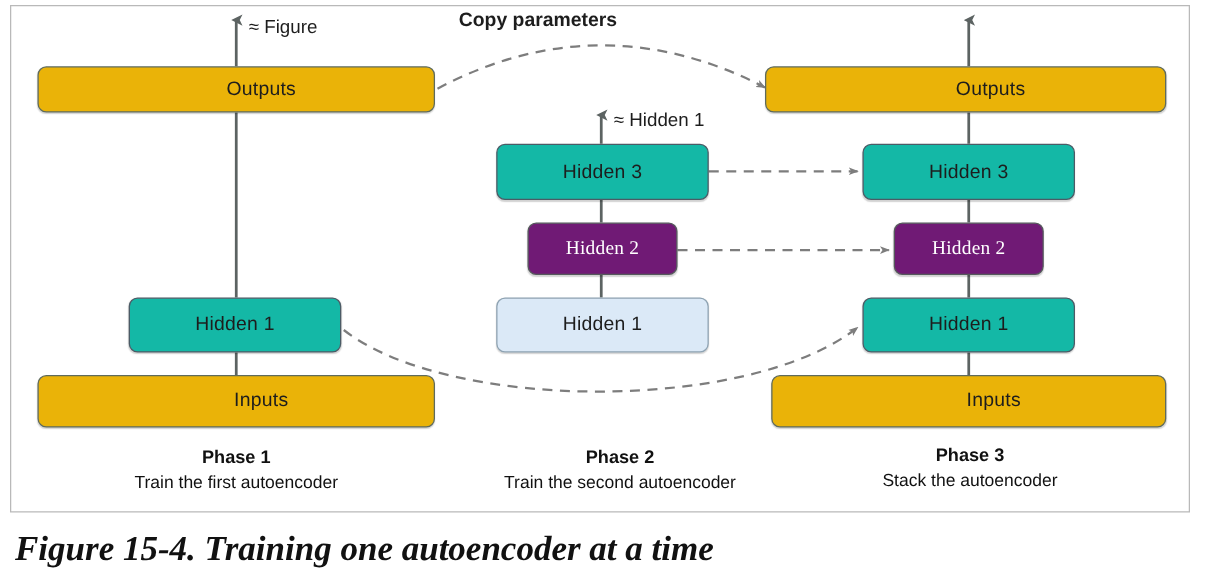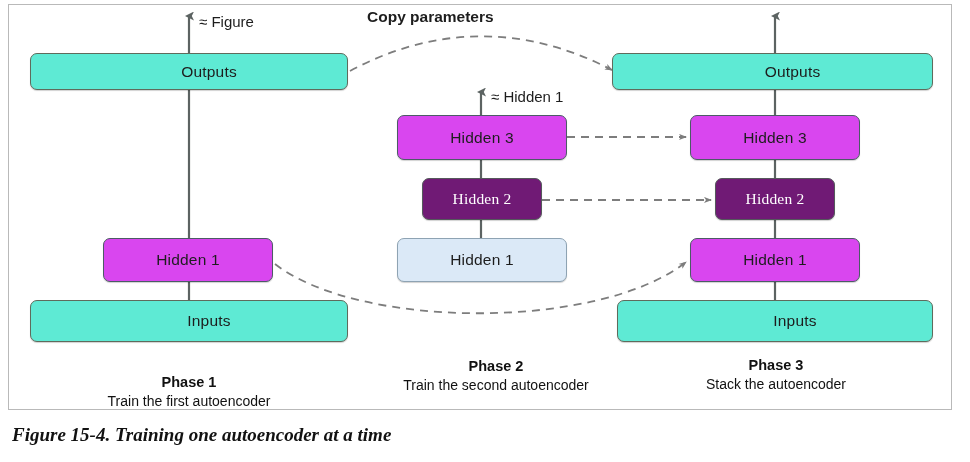--- a/index.html
+++ b/index.html
@@ -18,39 +18,39 @@
   #wires{position:absolute;left:0;top:0;width:970px;height:462px;pointer-events:none;}
 
   
   .node{
     position:absolute;box-sizing:border-box;
     border:1.6px solid #5c6362;border-radius:7px;
     display:flex;align-items:center;justify-content:center;
     font-size:15.5px;color:#1d1d1d;letter-spacing:.2px;
     box-shadow:0 1px 1px rgba(0,0,0,.18);
   }
-  .green{background:#5eead4;border-color:#5f6b5c;padding-left:40px;}
-  .blue{background:#d946ef;border-color:#4c5b66;}
+  .green{background:#eab308;border-color:#5f6b5c;padding-left:40px;}
+  .blue{background:#14b8a6;border-color:#4c5b66;}
   .blue-faded{background:#dbe9f7;border-color:#8ea3b3;color:#1d1d1d;}
   .red{background:#701a75;border-color:#55595c;color:#ffffff;font-family:Liberation Serif, serif;}
 
   
   .lbl{position:absolute;font-size:15px;color:#1d1d1d;white-space:nowrap;}
   .copy-lbl{position:absolute;font-size:15.5px;color:#1d1d1d;white-space:nowrap;}
 
   
   .phase{position:absolute;text-align:center;}
   .phase .ttl{font-size:14.5px;font-weight:bold;color:#111;line-height:19px;}
   .phase .sub{font-size:14px;color:#111;line-height:19px;white-space:nowrap;}
 
   
   #caption{
     position:absolute;left:12px;top:424px;width:940px;
     font-family:"Liberation Serif",serif;font-style:italic;font-weight:bold;
-    font-size:19px;color:#111;white-space:nowrap;
+    font-size:28px;color:#111;white-space:nowrap;
   }
 </style>
 </head>
 <body>
 
 <div id="root">
 
   <div id="frame"></div>
 
   <svg id="wires" viewBox="0 0 970 462" xmlns="http://www.w3.org/2000/svg">
@@ -129,21 +129,21 @@
   <div class="node blue" style="left:690px;top:238px;width:170px;height:44px;">
     <span>Hidden 1</span>
   </div>
 
   <div class="node green" style="left:617px;top:300px;width:316px;height:42px;">
     <span>Inputs</span>
   </div>
 
   <div class="copy-lbl" style="left:367px;top:8px;font-weight:bold;">Copy parameters</div>
 
-  <div class="phase" style="left:30px;top:357px;width:318px;margin-top:16px;">
+  <div class="phase" style="left:30px;top:357px;width:318px;">
     <div class="ttl">Phase 1</div>
     <div class="sub">Train the first autoencoder</div>
   </div>
 
   <div class="phase" style="left:340px;top:357px;width:312px;">
     <div class="ttl">Phase 2</div>
     <div class="sub">Train the second autoencoder</div>
   </div>
 
   <div class="phase" style="left:620px;top:356px;width:312px;">

